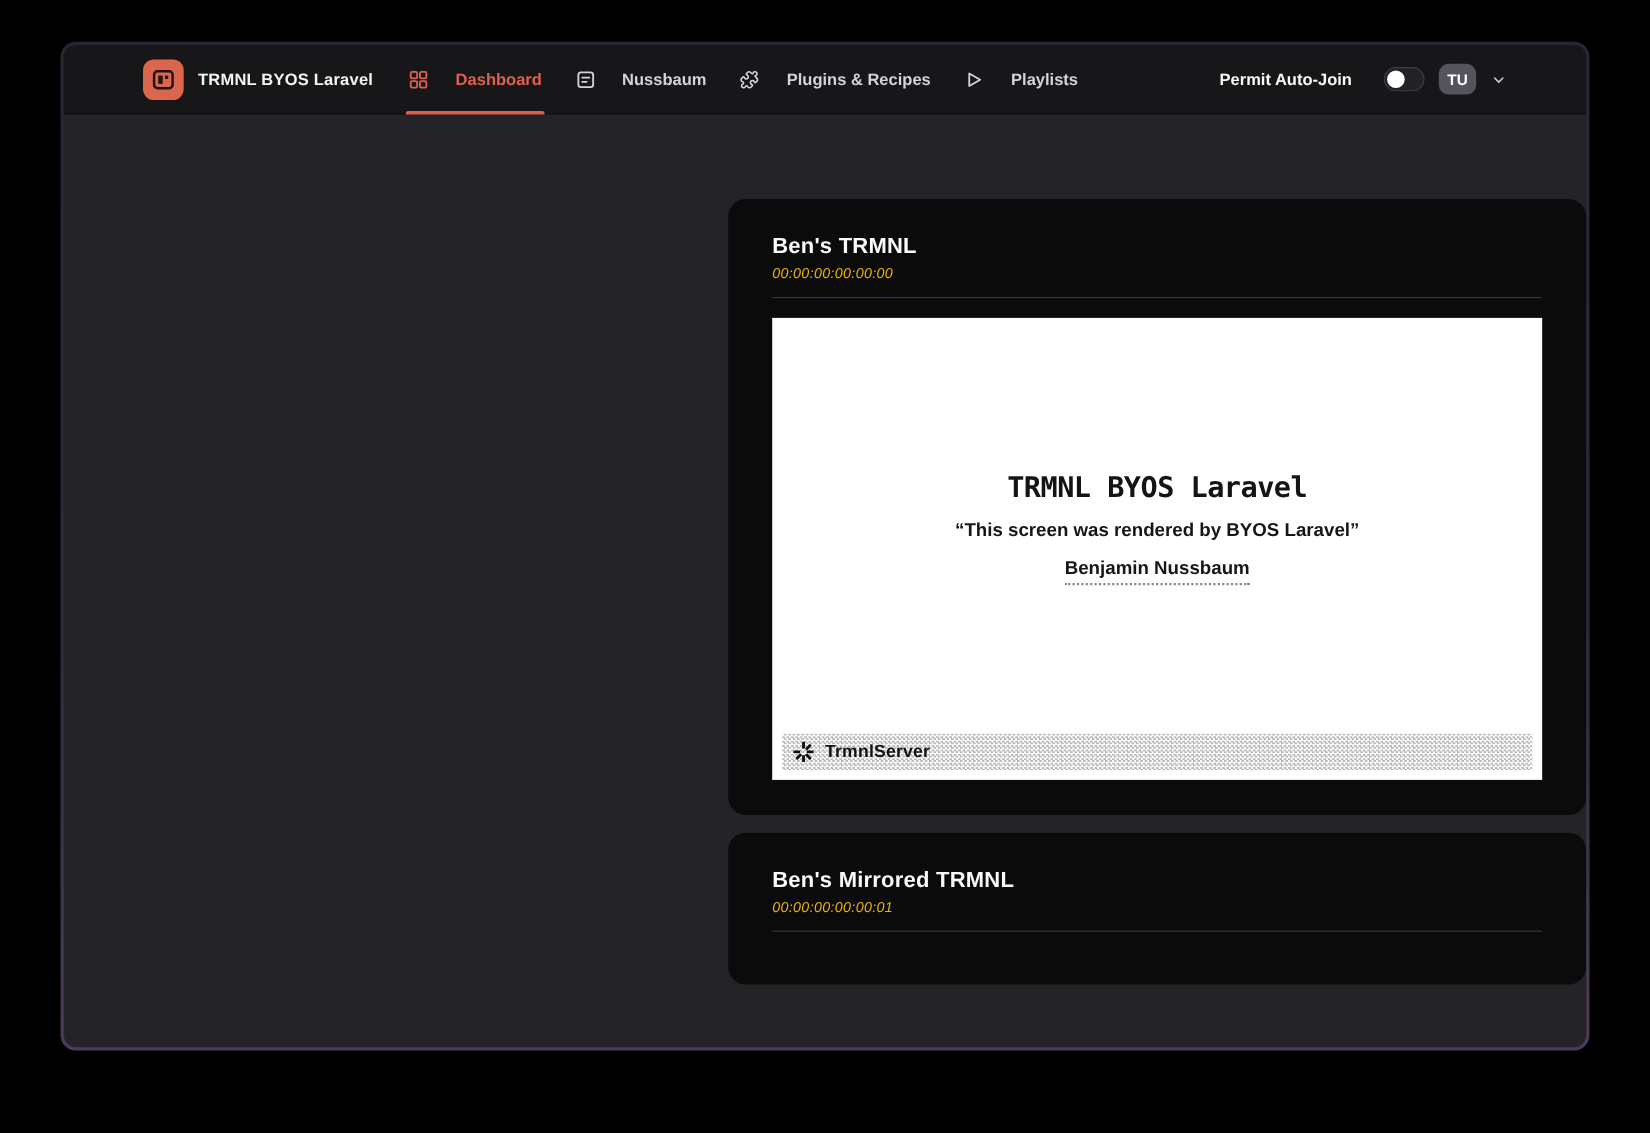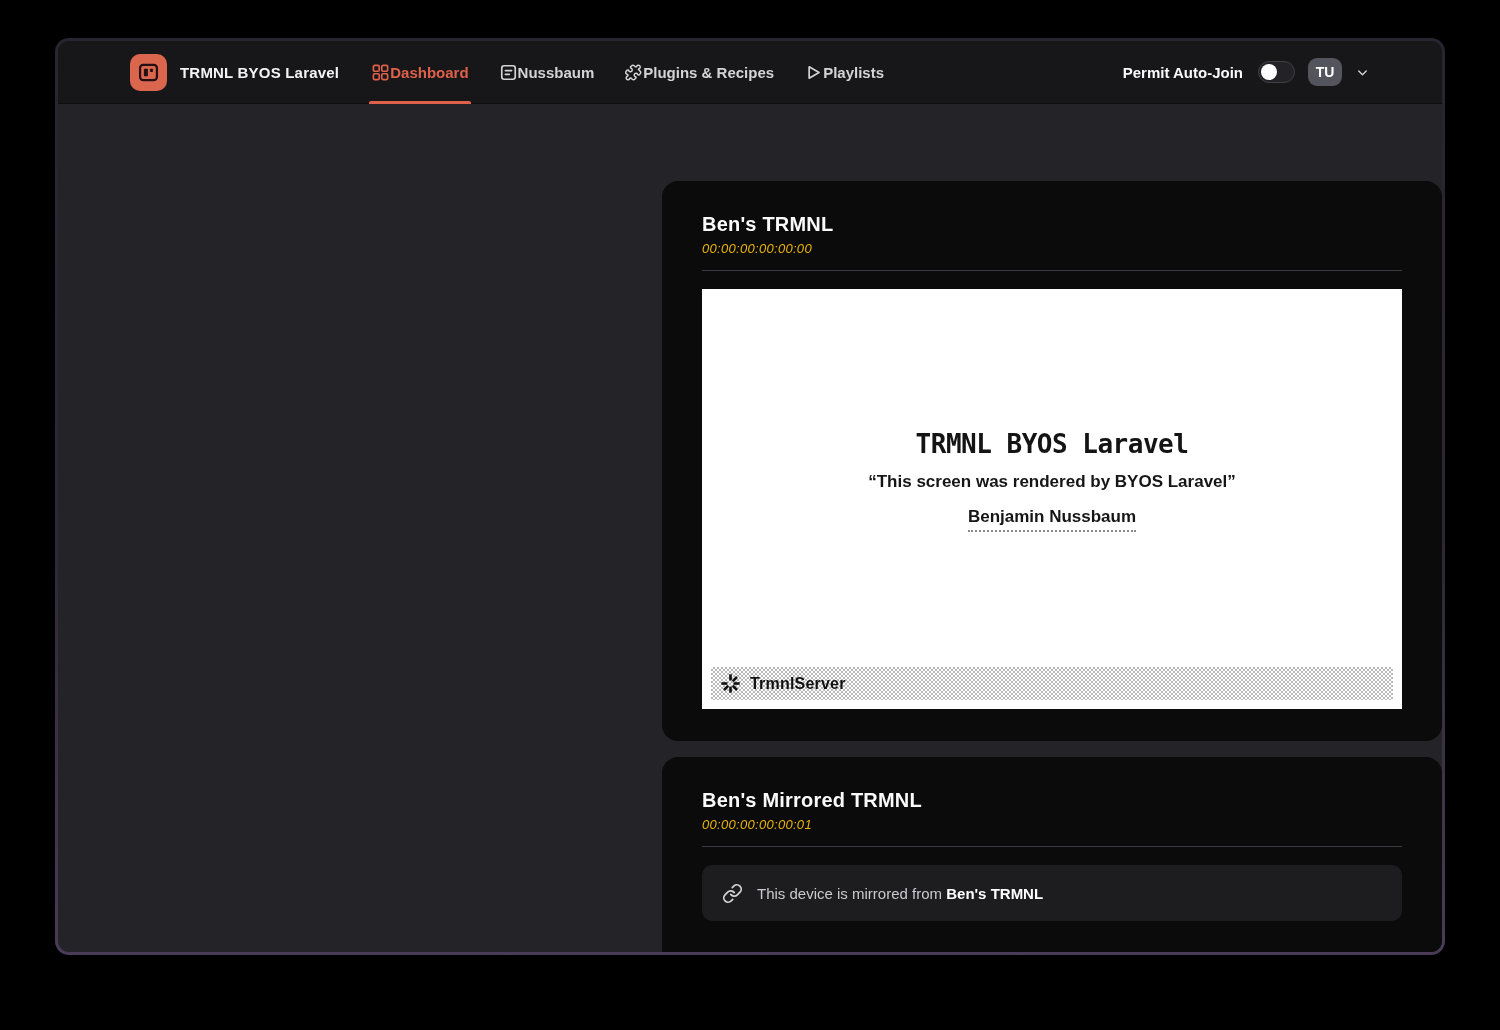--- a/index.html
+++ b/index.html
@@ -13,29 +13,29 @@
     background:#242428; display:flex; flex-direction:column; }
 
   
   .navbar { height:63px; flex:0 0 63px; background:#17171a; display:flex; align-items:center;
     padding:0 72px; border-bottom:1px solid #0d0d0f; }
   .brand { display:flex; align-items:center; gap:13px; margin-right:30px; }
   .logo { width:37px; height:37px; border-radius:10px; background:#d9664d;
     display:flex; align-items:center; justify-content:center; }
   .brand-title { font-size:15px; font-weight:700; color:#f4f4f5; letter-spacing:.2px; }
   .nav-items { display:flex; align-items:stretch; height:63px; gap:26px; }
-  .nav-item { display:flex; align-items:center; gap:0; position:relative;
+  .nav-item { display:flex; align-items:center; gap:24px; position:relative;
     color:#d4d4d8; font-size:15px; font-weight:600; cursor:pointer; padding:0 2px; }
   .nav-item svg { stroke:#d4d4d8; }
   .nav-item.active { color:#df614a; }
   .nav-item.active svg { stroke:#df614a; }
   .nav-item.active .underline { position:absolute; left:0; right:0; bottom:0; height:3px;
     background:#df614a; border-radius:2px 2px 0 0; }
   .nav-right { margin-left:auto; display:flex; align-items:center; gap:13px; }
-  .autojoin-label { font-size:15px; font-weight:700; color:#fafafa; margin-right:2px; }
+  .autojoin-label { font-size:15px; font-weight:700; color:#fafafa; margin-right:16px; }
   .toggle { width:37px; height:22px; border-radius:11px; background:#222227;
     border:1px solid #3f3f46; position:relative; cursor:pointer; }
   .toggle .knob { position:absolute; left:2px; top:2px; width:16px; height:16px;
     border-radius:50%; background:#fff; }
   .avatar { width:34px; height:28px; border-radius:9px; background:#54545c; color:#fff;
     font-size:14px; font-weight:700; display:flex; align-items:center; justify-content:center;
     cursor:pointer; }
   .caret { display:flex; align-items:center; cursor:pointer; }
 
   
@@ -157,26 +157,17 @@
             </svg>
             <span class="footer-label">TrmnlServer</span>
           </div>
         </div>
       </div>
 
       <div class="card card-2">
         <div class="device-name">Ben's Mirrored TRMNL</div>
         <div class="device-mac">00:00:00:00:00:01</div>
         <hr class="divider">
-        <div class="notice">
-          <svg width="21" height="21" viewBox="0 0 24 24" fill="none" stroke="#d4d4d8" stroke-width="2" stroke-linecap="round" stroke-linejoin="round">
-            <path d="M10 13a5 5 0 0 0 7.54.54l3-3a5 5 0 0 0-7.07-7.07l-1.72 1.71"></path>
-            <path d="M14 11a5 5 0 0 0-7.54-.54l-3 3a5 5 0 0 0 7.07 7.07l1.71-1.71"></path>
-          </svg>
-          <div class="notice-text">
-            <span>This device is mirrored from </span><strong>Ben's TRMNL</strong>
-          </div>
-        </div>
       </div>
 
     </div>
   </div>
 </div>
 
 </body></html>

